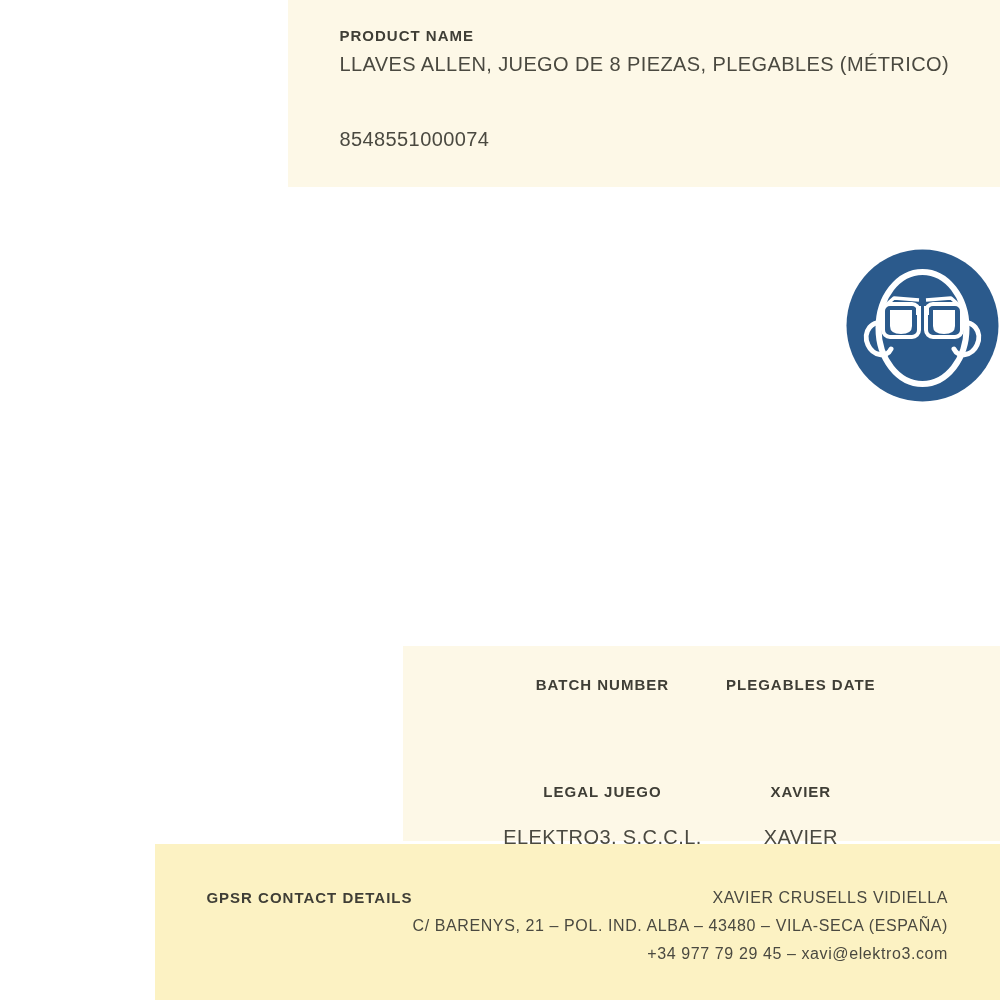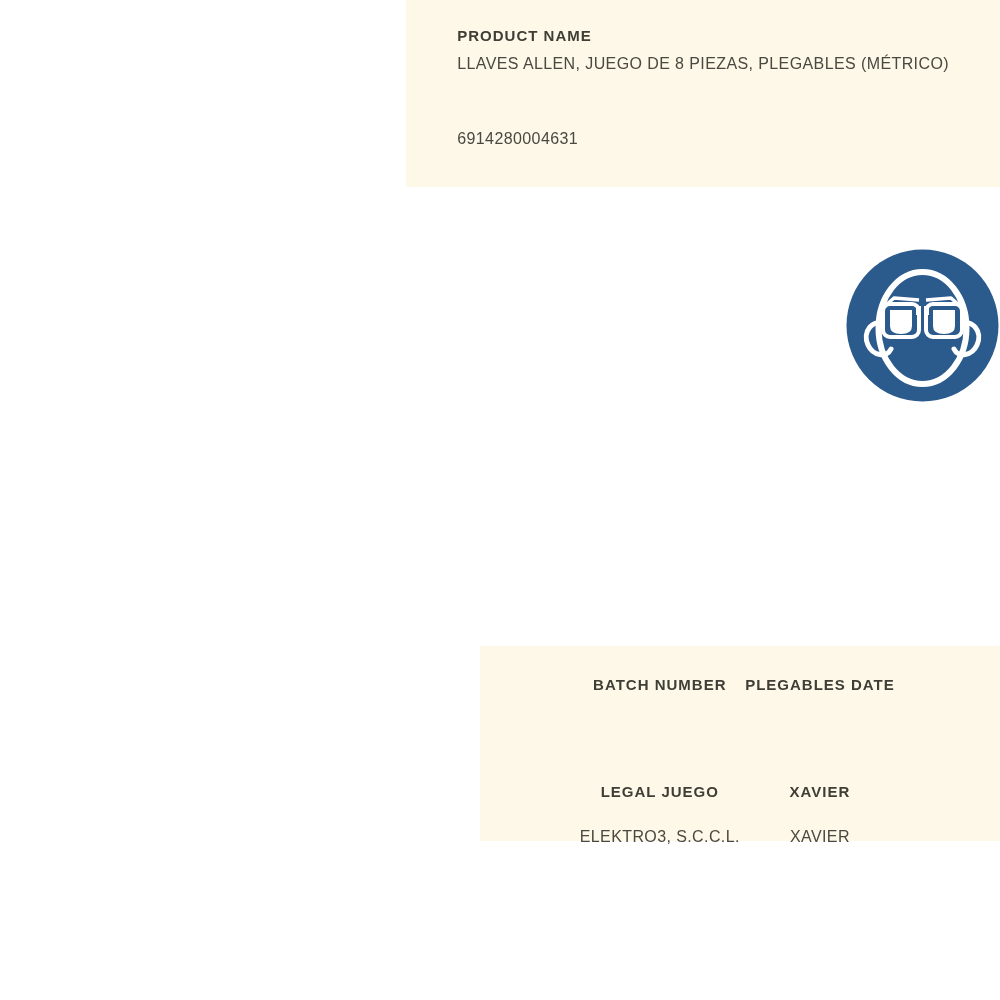--- a/index.html
+++ b/index.html
@@ -18,21 +18,21 @@
   .sec-top {
     background: var(--cream);
     height: 187px; flex: none;
     padding: 27px 51px 0 51px;
   }
   .field-label {
     font-size: 15px; font-weight: bold; letter-spacing: 1px;
     color: var(--text-strong); line-height: 17px;
   }
   .field-value {
-    font-size: 16px; letter-spacing: 0.4px;
+    font-size: 20px; letter-spacing: 0.4px;
     color: var(--text); line-height: 18px; margin-top: 11px;
   }
   .field-gap { height: 46px; }
 
   
   .sec-image {
     background: #ffffff;
     height: 453px; flex: none;
     padding: 58px 0 0 63px;
   }
@@ -76,21 +76,21 @@
 
 <div class="page">
 
   <header class="sec-top">
     <div>
       <div class="field-label">PRODUCT NAME</div>
       <div class="field-value">LLAVES ALLEN, JUEGO DE 8 PIEZAS, PLEGABLES (MÉTRICO)</div>
     </div>
     <div class="field-gap"></div>
     <div>
-      <div class="field-value">6914280004631</div>
+      <div class="field-value">8548551000074</div>
     </div>
   </header>
 
   <div class="divider"></div>
 
   <section class="sec-image">
     <div class="icon-wrap">
       <svg viewBox="0 0 155 155" xmlns="http://www.w3.org/2000/svg">
         <circle cx="77.5" cy="77.5" r="76" class="i-blue"></circle>
 
@@ -132,14 +132,22 @@
       </div>
       <div class="cell">
         <div class="field-label">XAVIER</div>
         <div class="field-value">XAVIER</div>
       </div>
     </div>
   </section>
 
   <div class="divider"></div>
 
+  <footer class="sec-contact">
+    <div class="contact-label">GPSR CONTACT DETAILS</div>
+    <div class="contact-right">
+      <div>XAVIER CRUSELLS VIDIELLA</div>
+      <div>C/ BARENYS, 21 – POL. IND. ALBA – 43480 – VILA-SECA (ESPAÑA)</div>
+      <div>+34 977 79 29 45 – xavi@elektro3.com</div>
+    </div>
+  </footer>
 
 </div>
 
 </body></html>

